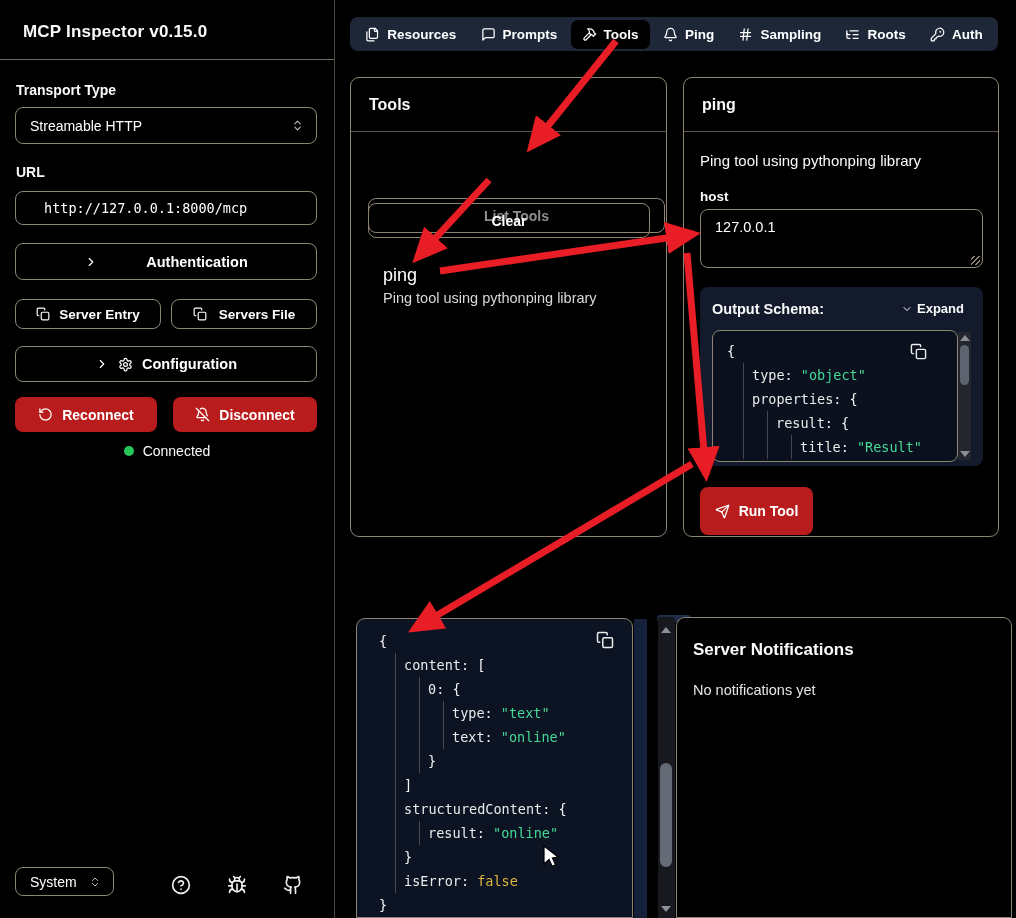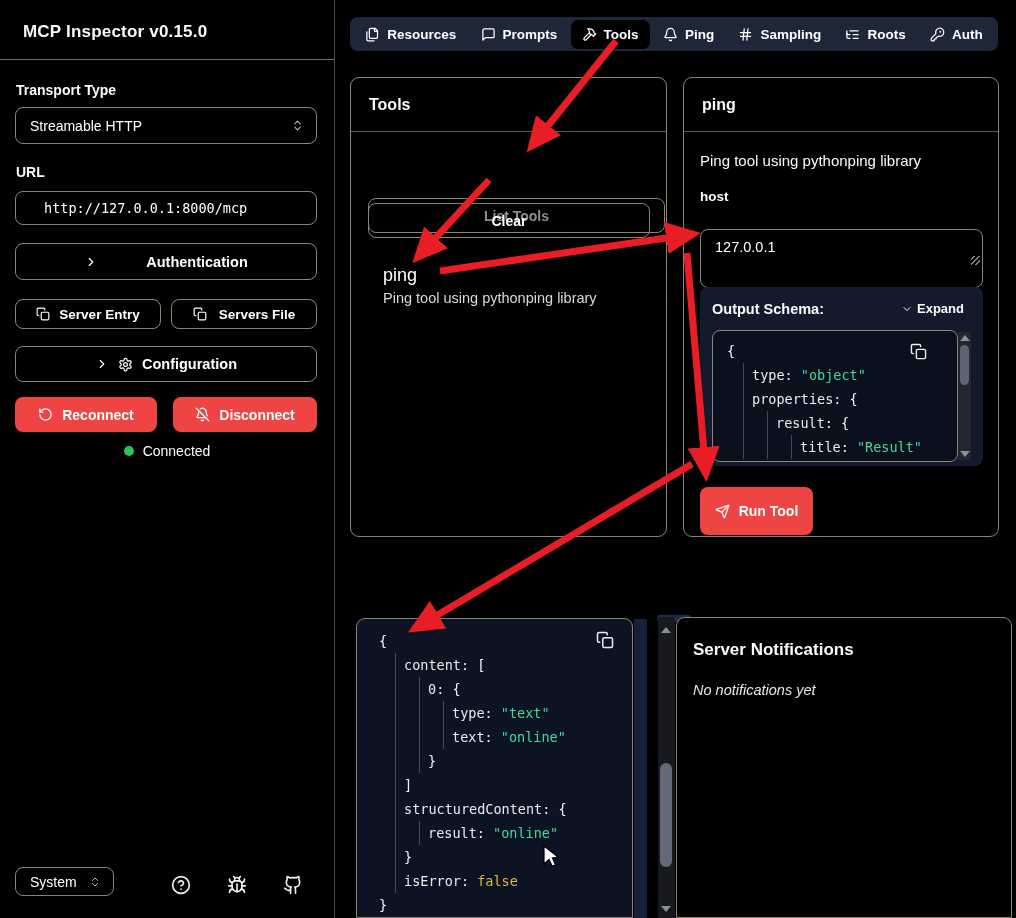--- a/index.html
+++ b/index.html
@@ -9,21 +9,21 @@
   svg.ic{ stroke:currentColor; fill:none; stroke-width:2; stroke-linecap:round; stroke-linejoin:round; display:block; }
 
   
   .sidebar{ position:absolute; left:0; top:0; width:335px; height:918px; border-right:1px solid rgba(141,132,115,.55); }
   .side-title{ position:absolute; left:23px; top:22px; font-size:17px; font-weight:700; letter-spacing:.2px; }
   .side-hdiv{ position:absolute; left:0; top:59px; width:334px; height:1px; background:#6f6b60; }
   .flabel{ position:absolute; font-weight:700; font-size:14px; }
   .obtn{ position:absolute; background:transparent; border:1px solid #8d8473; border-radius:8px; color:#fff;
     font-weight:700; font-size:14px; display:flex; align-items:center; justify-content:center; gap:9px;
     font-family:"Liberation Sans",sans-serif; cursor:pointer; }
-  .nbtn{ position:absolute; background:#ef4444; border:none; border-radius:8px; color:#fff; font-weight:700;
+  .nbtn{ position:absolute; background:#b91c1c; border:none; border-radius:8px; color:#fff; font-weight:700;
     font-size:14px; display:flex; align-items:center; justify-content:center; gap:9px;
     font-family:"Liberation Sans",sans-serif; cursor:pointer; }
   .selbox{ justify-content:space-between; padding:0 12px 0 14px; font-weight:400; }
   .mono{ font-family:"DejaVu Sans Mono", monospace; }
   .status{ position:absolute; left:0; top:443px; width:334px; display:flex; align-items:center; justify-content:center; gap:9px; }
   .dot{ width:10px; height:10px; border-radius:50%; background:#27c65a; }
   .side-foot-ic{ position:absolute; top:875px; color:#efefef; cursor:pointer; }
 
   
   .nav{ position:absolute; left:350px; top:17px; width:648px; height:34px; background:#1d2738; border-radius:8px;
@@ -37,21 +37,21 @@
   .panel-h{ height:54px; border-bottom:1px solid rgba(141,132,115,.65); display:flex; align-items:center;
     padding:0 18px; font-weight:700; font-size:16px; }
 
   
   .tool-name{ position:absolute; font-size:18px; color:#fff; cursor:pointer; }
   .tool-desc{ position:absolute; font-size:14.5px; color:#d9d9d9; }
 
   
   .hostbox{ position:absolute; left:700px; top:209px; width:283px; height:59px; border:1px solid #8d8473;
     border-radius:8px; background:transparent; color:#fff; font-size:14.5px; padding:9px 14px;
-    font-family:"Liberation Sans",sans-serif; resize:none;margin-top:20px; }
+    font-family:"Liberation Sans",sans-serif; resize:none; }
   .rsz{ position:absolute; left:971px; top:256px; width:9px; height:9px;
     background:repeating-linear-gradient(135deg, transparent 0 2px, #8d8473 2px 3.5px); }
   .oscard{ position:absolute; left:700px; top:287px; width:283px; height:179px; background:#121a2b; border-radius:8px; }
   .oscard-h{ position:absolute; left:12px; top:14px; font-weight:700; font-size:14.5px; }
   .expand{ position:absolute; right:19px; top:14px; display:flex; align-items:center; gap:4px;
     font-weight:700; font-size:13px; cursor:pointer; }
   .codebox{ position:absolute; border:1px solid #8d8473; border-radius:8px; background:#0a101e; overflow:hidden; }
 
   
   .code{ font-family:"DejaVu Sans Mono", monospace; font-size:13.5px; color:#f2f2f2; }
@@ -68,21 +68,21 @@
   .tri.up{ border-bottom:6px solid #8a8f99; } .tri.down{ border-top:6px solid #8a8f99; }
 
   
   .result{ position:absolute; left:356px; top:618px; width:277px; height:300px; border:1px solid #8d8473;
     border-radius:9px 9px 0 0; background:#0c1423; overflow:hidden; }
   .innersb{ position:absolute; left:634px; top:619px; width:13px; height:299px; background:#15213b; }
   .navy-pill{ position:absolute; left:657px; top:615px; width:34px; height:7px; background:#1f2c4c; border-radius:3px; }
   .notif{ position:absolute; left:676px; top:617px; width:336px; height:301px; border:1px solid #8d8473;
     border-radius:9px 9px 0 0; background:#000; }
   .notif-title{ position:absolute; left:16px; top:22px; font-size:17px; font-weight:700; }
-  .notif-empty{ position:absolute; left:16px; top:64px; font-size:14.5px; font-style:italic; color:#e6e6e6; }
+  .notif-empty{ position:absolute; left:16px; top:64px; font-size:14.5px; color:#e6e6e6; }
 
   .overlay{ position:absolute; left:0; top:0; width:1016px; height:918px; pointer-events:none; z-index:50; }
   .runbtn{ left:700px; top:487px; width:113px; height:48px; }
 </style>
 </head>
 <body>
 
 <div class="screen">
 
   <div class="sidebar">

